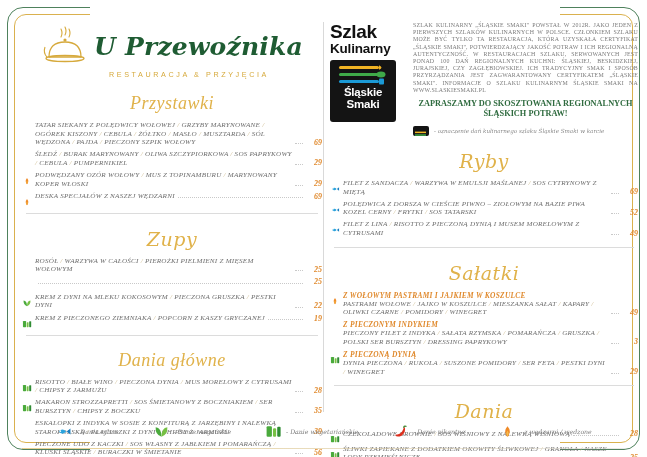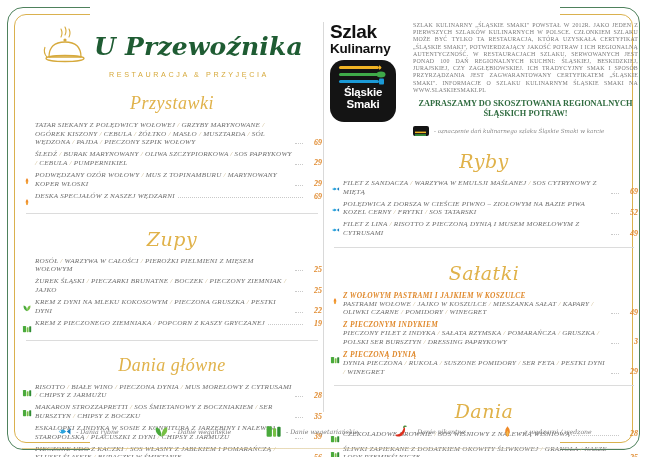--- a/index.html
+++ b/index.html
@@ -58,21 +58,21 @@
 
   .rule{height:1px;background:#d8d8d8;margin:9px 4px 0;opacity:.9;}
 
   
   .szlak{display:flex;gap:0;margin-top:22px;}
   .szlak-left{width:70px;flex:0 0 70px;}
   .szlak-word{font-family:"Liberation Sans", sans-serif;font-weight:bold;color:#111;
     line-height:1.0;}
   .szlak-w1{font-size:19px;letter-spacing:-.4px;}
   .szlak-w2{font-size:13.5px;letter-spacing:-.2px;margin-top:1px;}
-  .smaki-logo{width:66px;height:62px;background:#141414;border-radius:14px;margin-top:4px;
+  .smaki-logo{width:66px;height:62px;background:#141414;border-radius:3px;margin-top:4px;
     padding:4px 3px 3px;box-sizing:border-box;}
   .cutlery{height:22px;position:relative;}
   .smaki-t1,.smaki-t2{font-family:"Liberation Sans", sans-serif;font-weight:bold;color:#fff;
     font-size:11.5px;line-height:12px;text-align:center;letter-spacing:-.2px;}
   .szlak-right{flex:1 1 auto;margin-left:13px;}
   .para{font-family:"Liberation Serif", serif;font-variant:small-caps;font-size:5.9px;
     line-height:7.2px;color:#7a7a7a;text-align:justify;letter-spacing:.2px;}
   .invite{font-family:"Liberation Serif", serif;font-variant:small-caps;font-weight:bold;
     font-size:8.3px;line-height:10px;color:#2f6b3f;text-align:center;margin-top:5px;}
   .legend-note{display:flex;align-items:center;gap:5px;margin-top:7px;}
@@ -180,21 +180,20 @@
                   <span class="txt">ROSÓŁ <span class="sep">/</span> WARZYWA W CAŁOŚCI <span class="sep">/</span> PIEROŻKI PIELMIENI Z MIĘSEM WOŁOWYM</span>
                   <span class="lead"></span>
                   <span class="price">25</span>
                 </div>
               </div>
             </li>
             <li class="row">
               <span class="ico empty"></span>
               <div class="body">
                 <div class="priceline">
-                  <span class="txt">ŻUREK ŚLĄSKI <span class="sep">/</span> PIECZARKI BRUNATNE <span class="sep">/</span> BOCZEK <span class="sep">/</span> PIECZONY ZIEMNIAK <span class="sep">/</span> JAJKO</span>
                   <span class="lead"></span>
                   <span class="price">25</span>
                 </div>
               </div>
             </li>
             <li class="row">
               <span class="ico"><svg viewBox="0 0 16 12" width="10" height="10">
                   <path d="M8 11 Q2 9 2.5 2 Q8 2.5 8 11 Z" fill="#4aaa3c"></path>
                   <path d="M8 11 Q14 9 13.5 2 Q8 2.5 8 11 Z" fill="#76c043"></path>
                 </svg></span>

